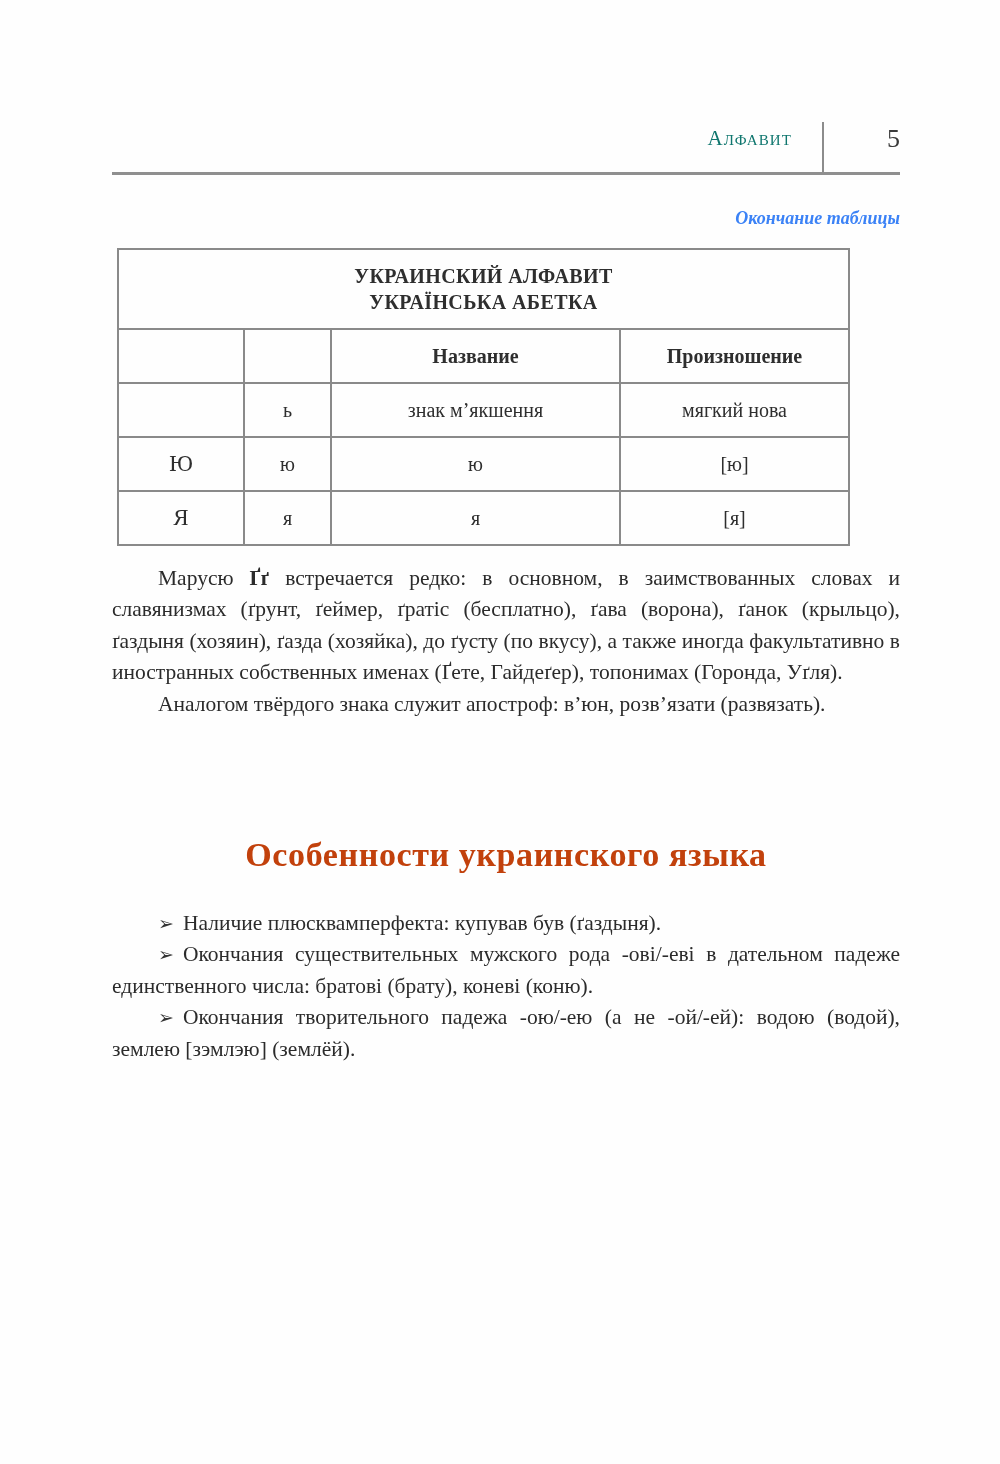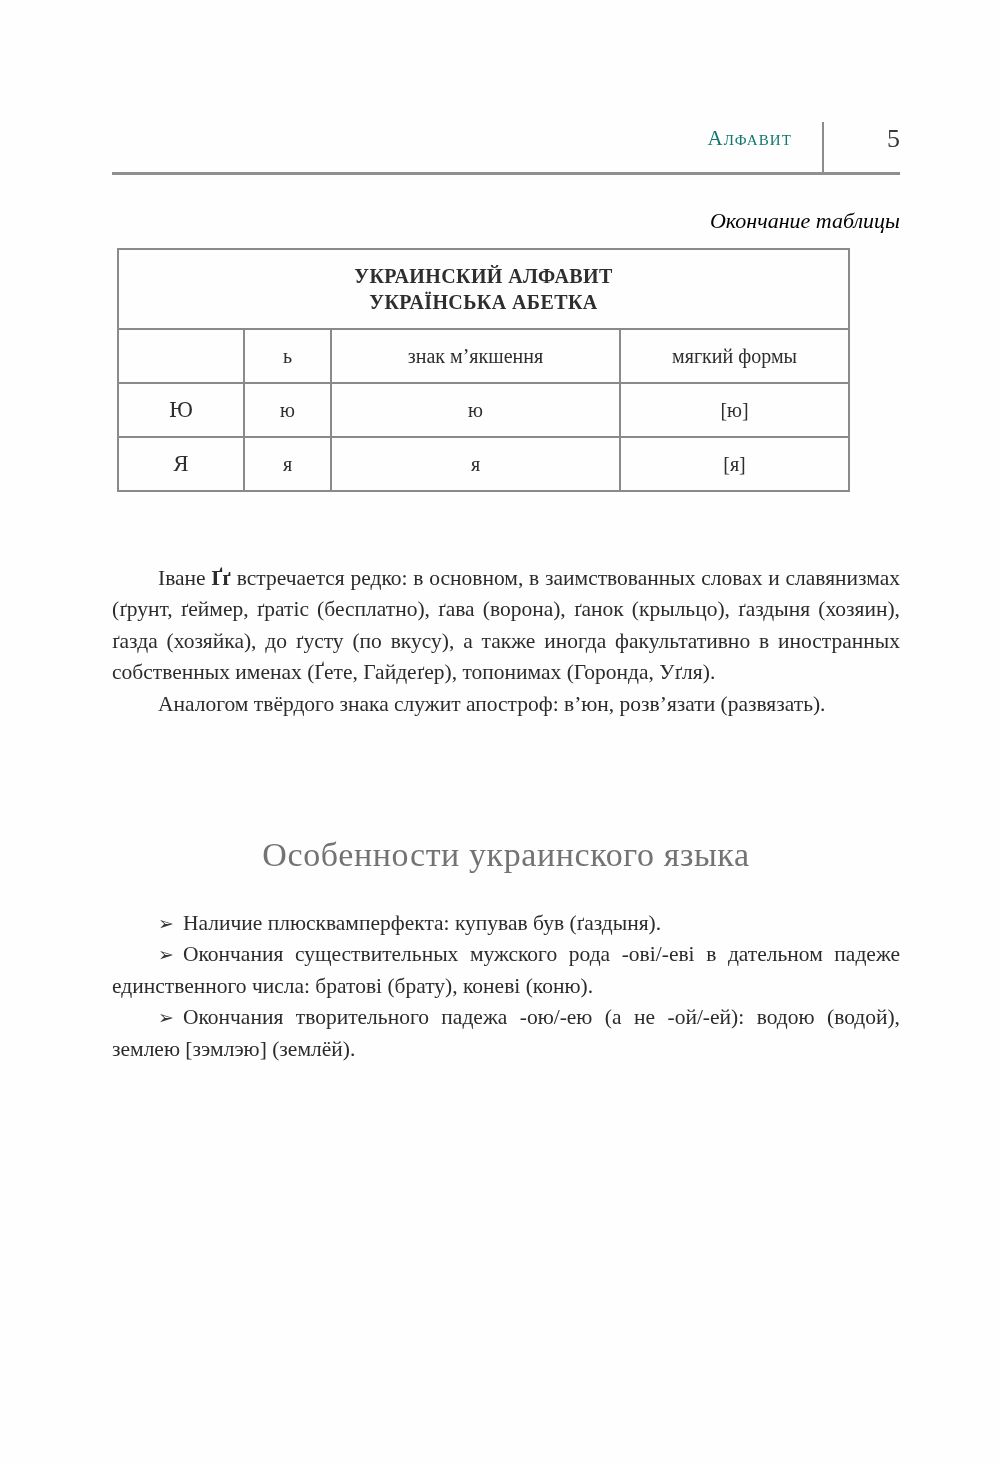--- a/index.html
+++ b/index.html
@@ -70,23 +70,24 @@
     height: 3px;
     background: #8f8f8f;
   }
 
   
   .table-caption {
     position: absolute;
     right: 100px;
     top: 208px;
     font-style: italic;
-    font-size: 22px;
-    color: #000000;
+    font-size: 18px;
+    color: #3b82f6;
     white-space: nowrap;
+    font-weight: bold;
   }
 
   
   .alphabet-table {
     position: absolute;
     left: 117px;
     top: 248px;
     width: 731px;
     border-collapse: collapse;
     table-layout: fixed;
@@ -140,23 +141,23 @@
   .b { font-weight: bold; font-family: Liberation Serif, serif; }
 
   
   .section-heading {
     position: absolute;
     left: 112px;
     top: 836px;
     width: 788px;
     text-align: center;
     font-size: 34px;
-    font-weight: normal;
+    font-weight: bold;
     letter-spacing: 0.6px;
-    color: #737373;
+    color: #c2410c;
   }
 
   
   .bullet-list {
     position: absolute;
     left: 112px;
     width: 788px;
   }
   .bullet-item {
     position: relative;
@@ -195,42 +196,48 @@
       <col class="col-pron">
     </colgroup>
     <tbody>
       <tr>
         <td class="tbl-title-cell" colspan="4">
           <span class="ln">УКРАИНСКИЙ АЛФАВИТ</span>
           <span class="ln">УКРАЇНСЬКА АБЕТКА</span>
         </td>
       </tr>
       <tr>
+        <td class="tbl-colhead-cell"></td>
+        <td class="tbl-colhead-cell"></td>
+        <td class="tbl-colhead-cell">Название</td>
+        <td class="tbl-colhead-cell">Произношение</td>
+      </tr>
+      <tr>
         <td class="tbl-body-cell big"></td>
         <td class="tbl-body-cell">ь</td>
         <td class="tbl-body-cell">знак м’якшення</td>
-        <td class="tbl-body-cell">мягкий формы</td>
+        <td class="tbl-body-cell">мягкий нова</td>
       </tr>
       <tr>
         <td class="tbl-body-cell big">Ю</td>
         <td class="tbl-body-cell">ю</td>
         <td class="tbl-body-cell">ю</td>
         <td class="tbl-body-cell">[ю]</td>
       </tr>
       <tr>
         <td class="tbl-body-cell big">Я</td>
         <td class="tbl-body-cell">я</td>
         <td class="tbl-body-cell">я</td>
         <td class="tbl-body-cell">[я]</td>
       </tr>
     </tbody>
   </table>
 
   <div class="body-block" style="top: 563px;">
-    <p class="para"><span>Іване </span><span class="b">Ґґ</span><span> встречается редко: в основном, в заимствованных словах и славянизмах (ґрунт, ґеймер, ґратіс (бесплатно), ґава (ворона), ґанок (крыльцо), ґаздыня (хозяин), ґазда (хозяйка), до ґусту (по вкусу), а также иногда факультативно в иностранных собственных именах (Ґете, Гайдеґер), топонимах (Горонда, Уґля).</span></p>
+    <p class="para"><span>Марусю </span><span class="b">Ґґ</span><span> встречается редко: в основном, в заимствованных словах и славянизмах (ґрунт, ґеймер, ґратіс (бесплатно), ґава (ворона), ґанок (крыльцо), ґаздыня (хозяин), ґазда (хозяйка), до ґусту (по вкусу), а также иногда факультативно в иностранных собственных именах (Ґете, Гайдеґер), топонимах (Горонда, Уґля).</span></p>
     <p class="para">Аналогом твёрдого знака служит апостроф: в’юн, розв’язати (развязать).</p>
   </div>
 
   <div class="section-heading">Особенности украинского языка</div>
 
   <div class="bullet-list" style="top: 908px;">
     <p class="bullet-item"><span class="bullet-mark">➢</span><span>Наличие плюсквамперфекта: купував був (ґаздыня).</span></p>
     <p class="bullet-item"><span class="bullet-mark">➢</span><span>Окончания существительных мужского рода -ові/-еві в дательном падеже единственного числа: братові (брату), коневі (коню).</span></p>
     <p class="bullet-item"><span class="bullet-mark">➢</span><span>Окончания творительного падежа -ою/-ею (а не -ой/-ей): водою (водой), землею [зэмлэю] (землёй).</span></p>
   </div>

